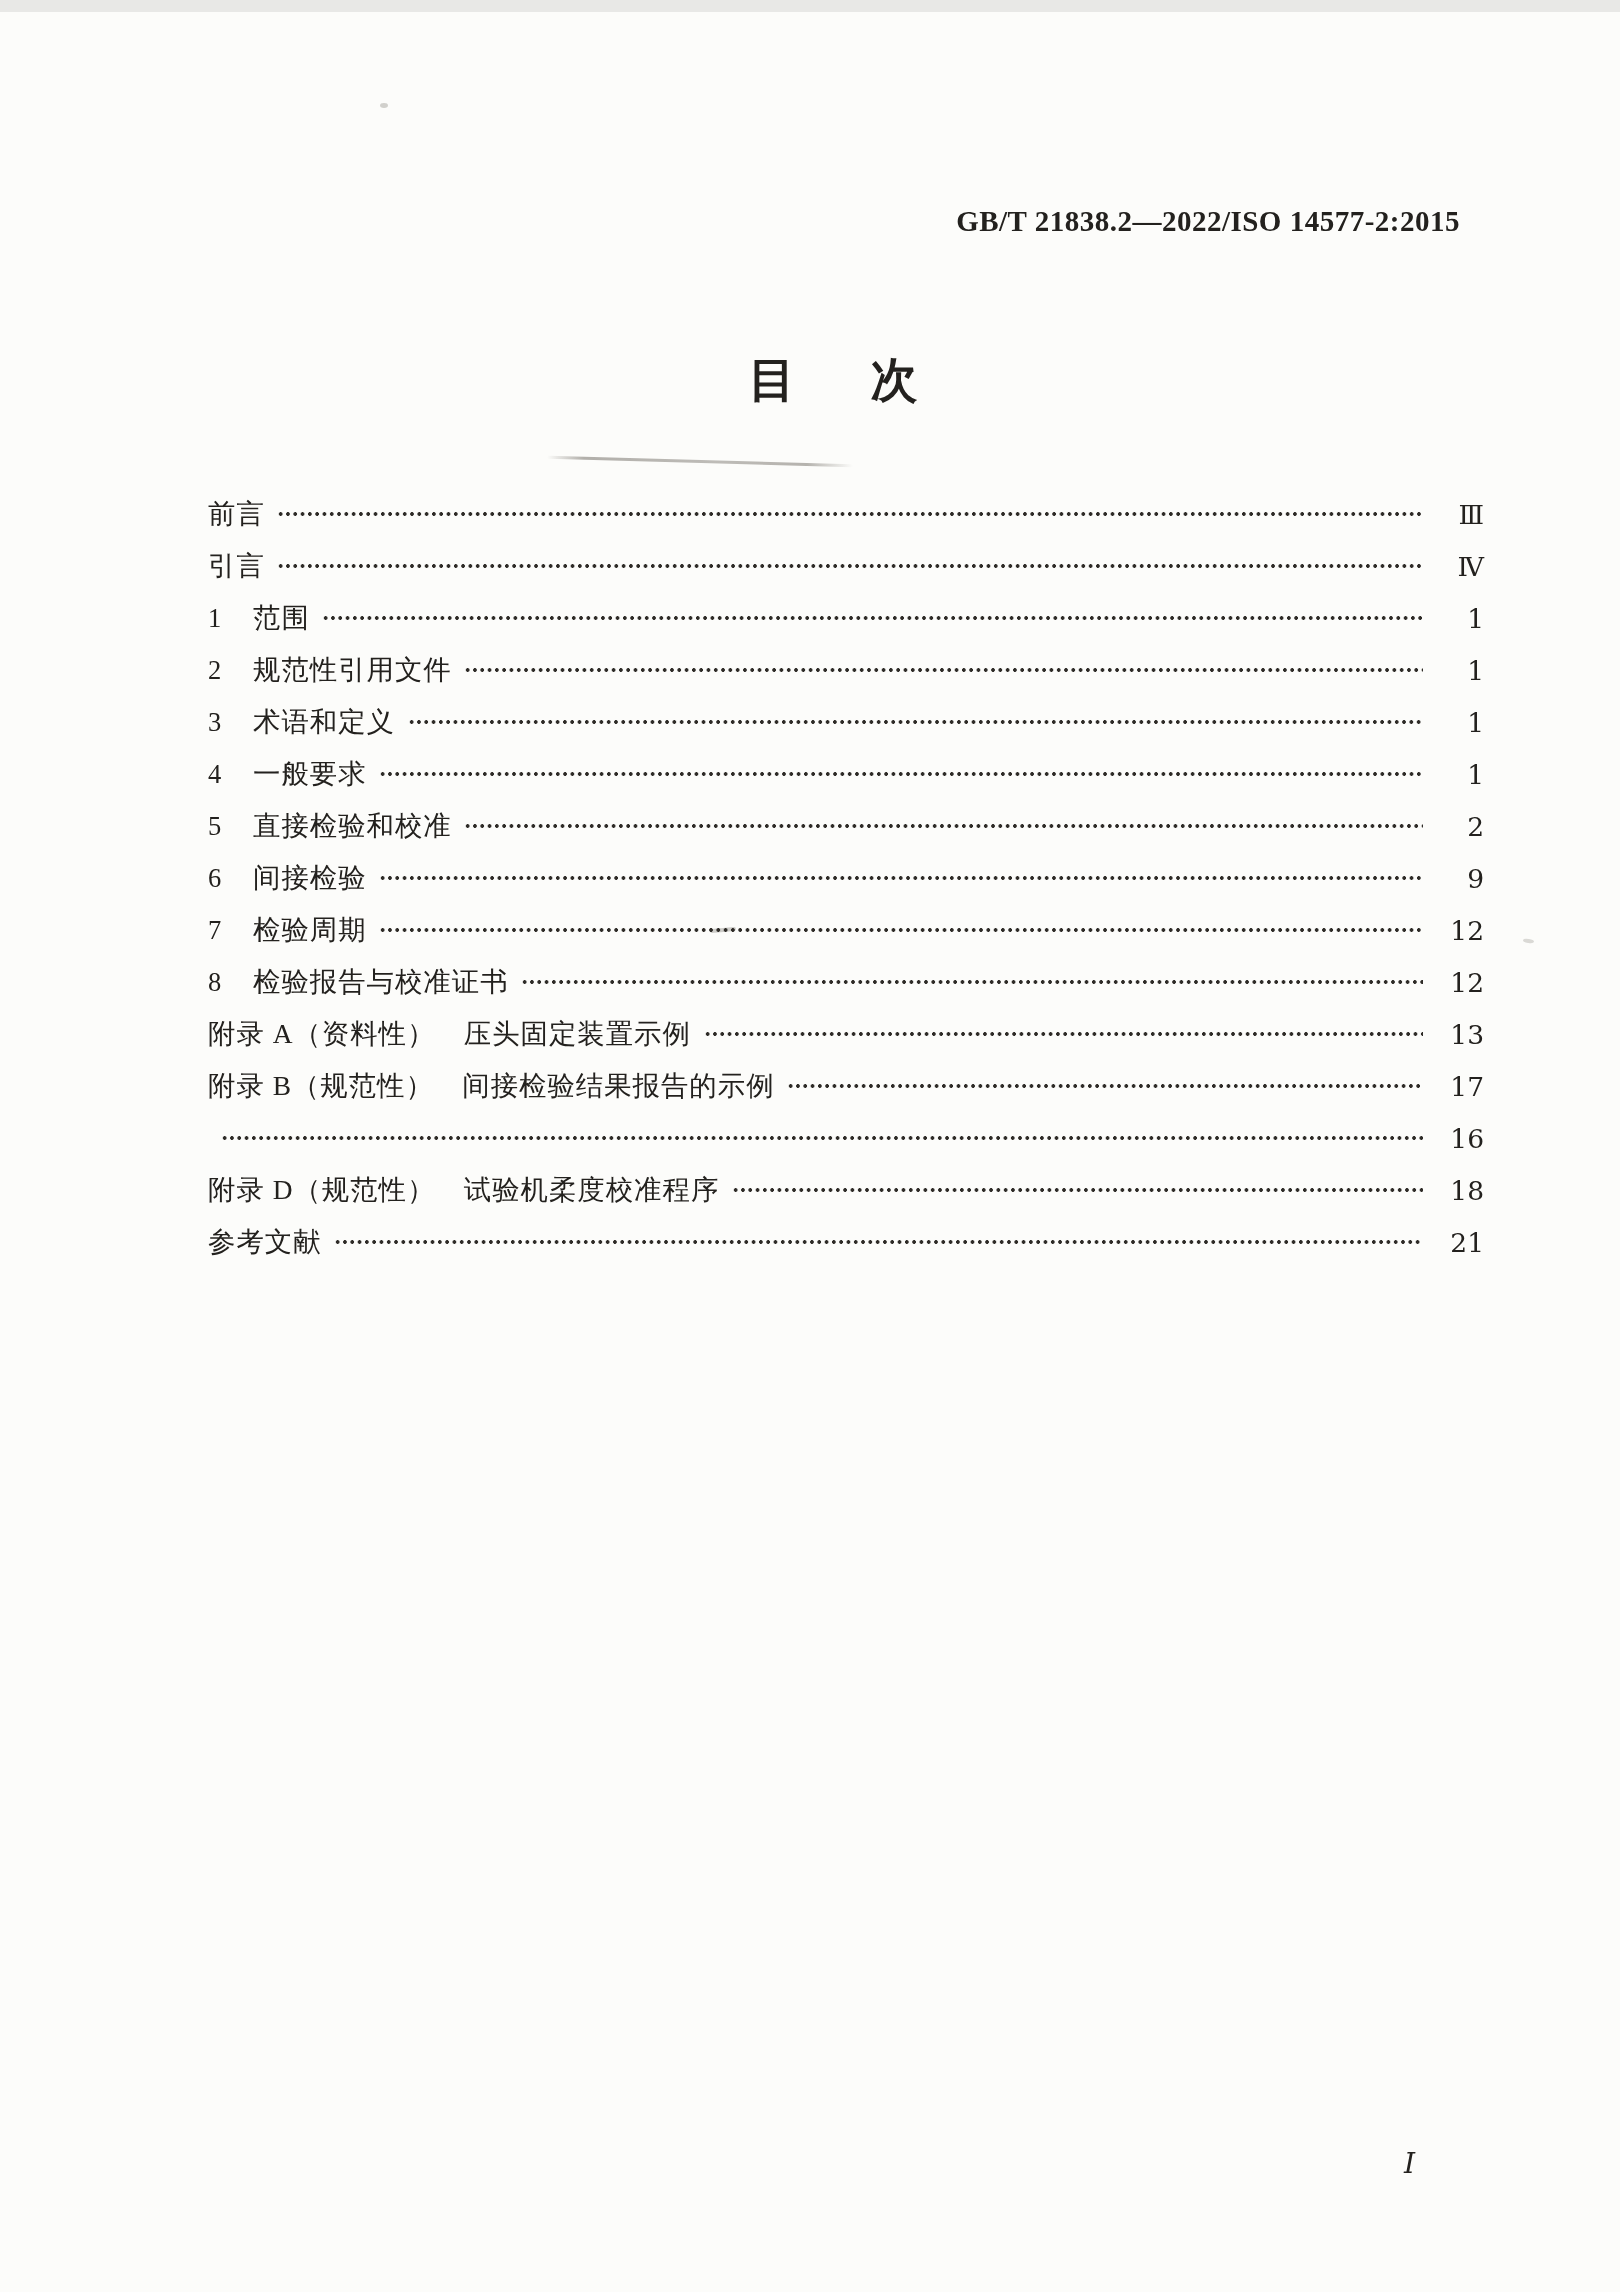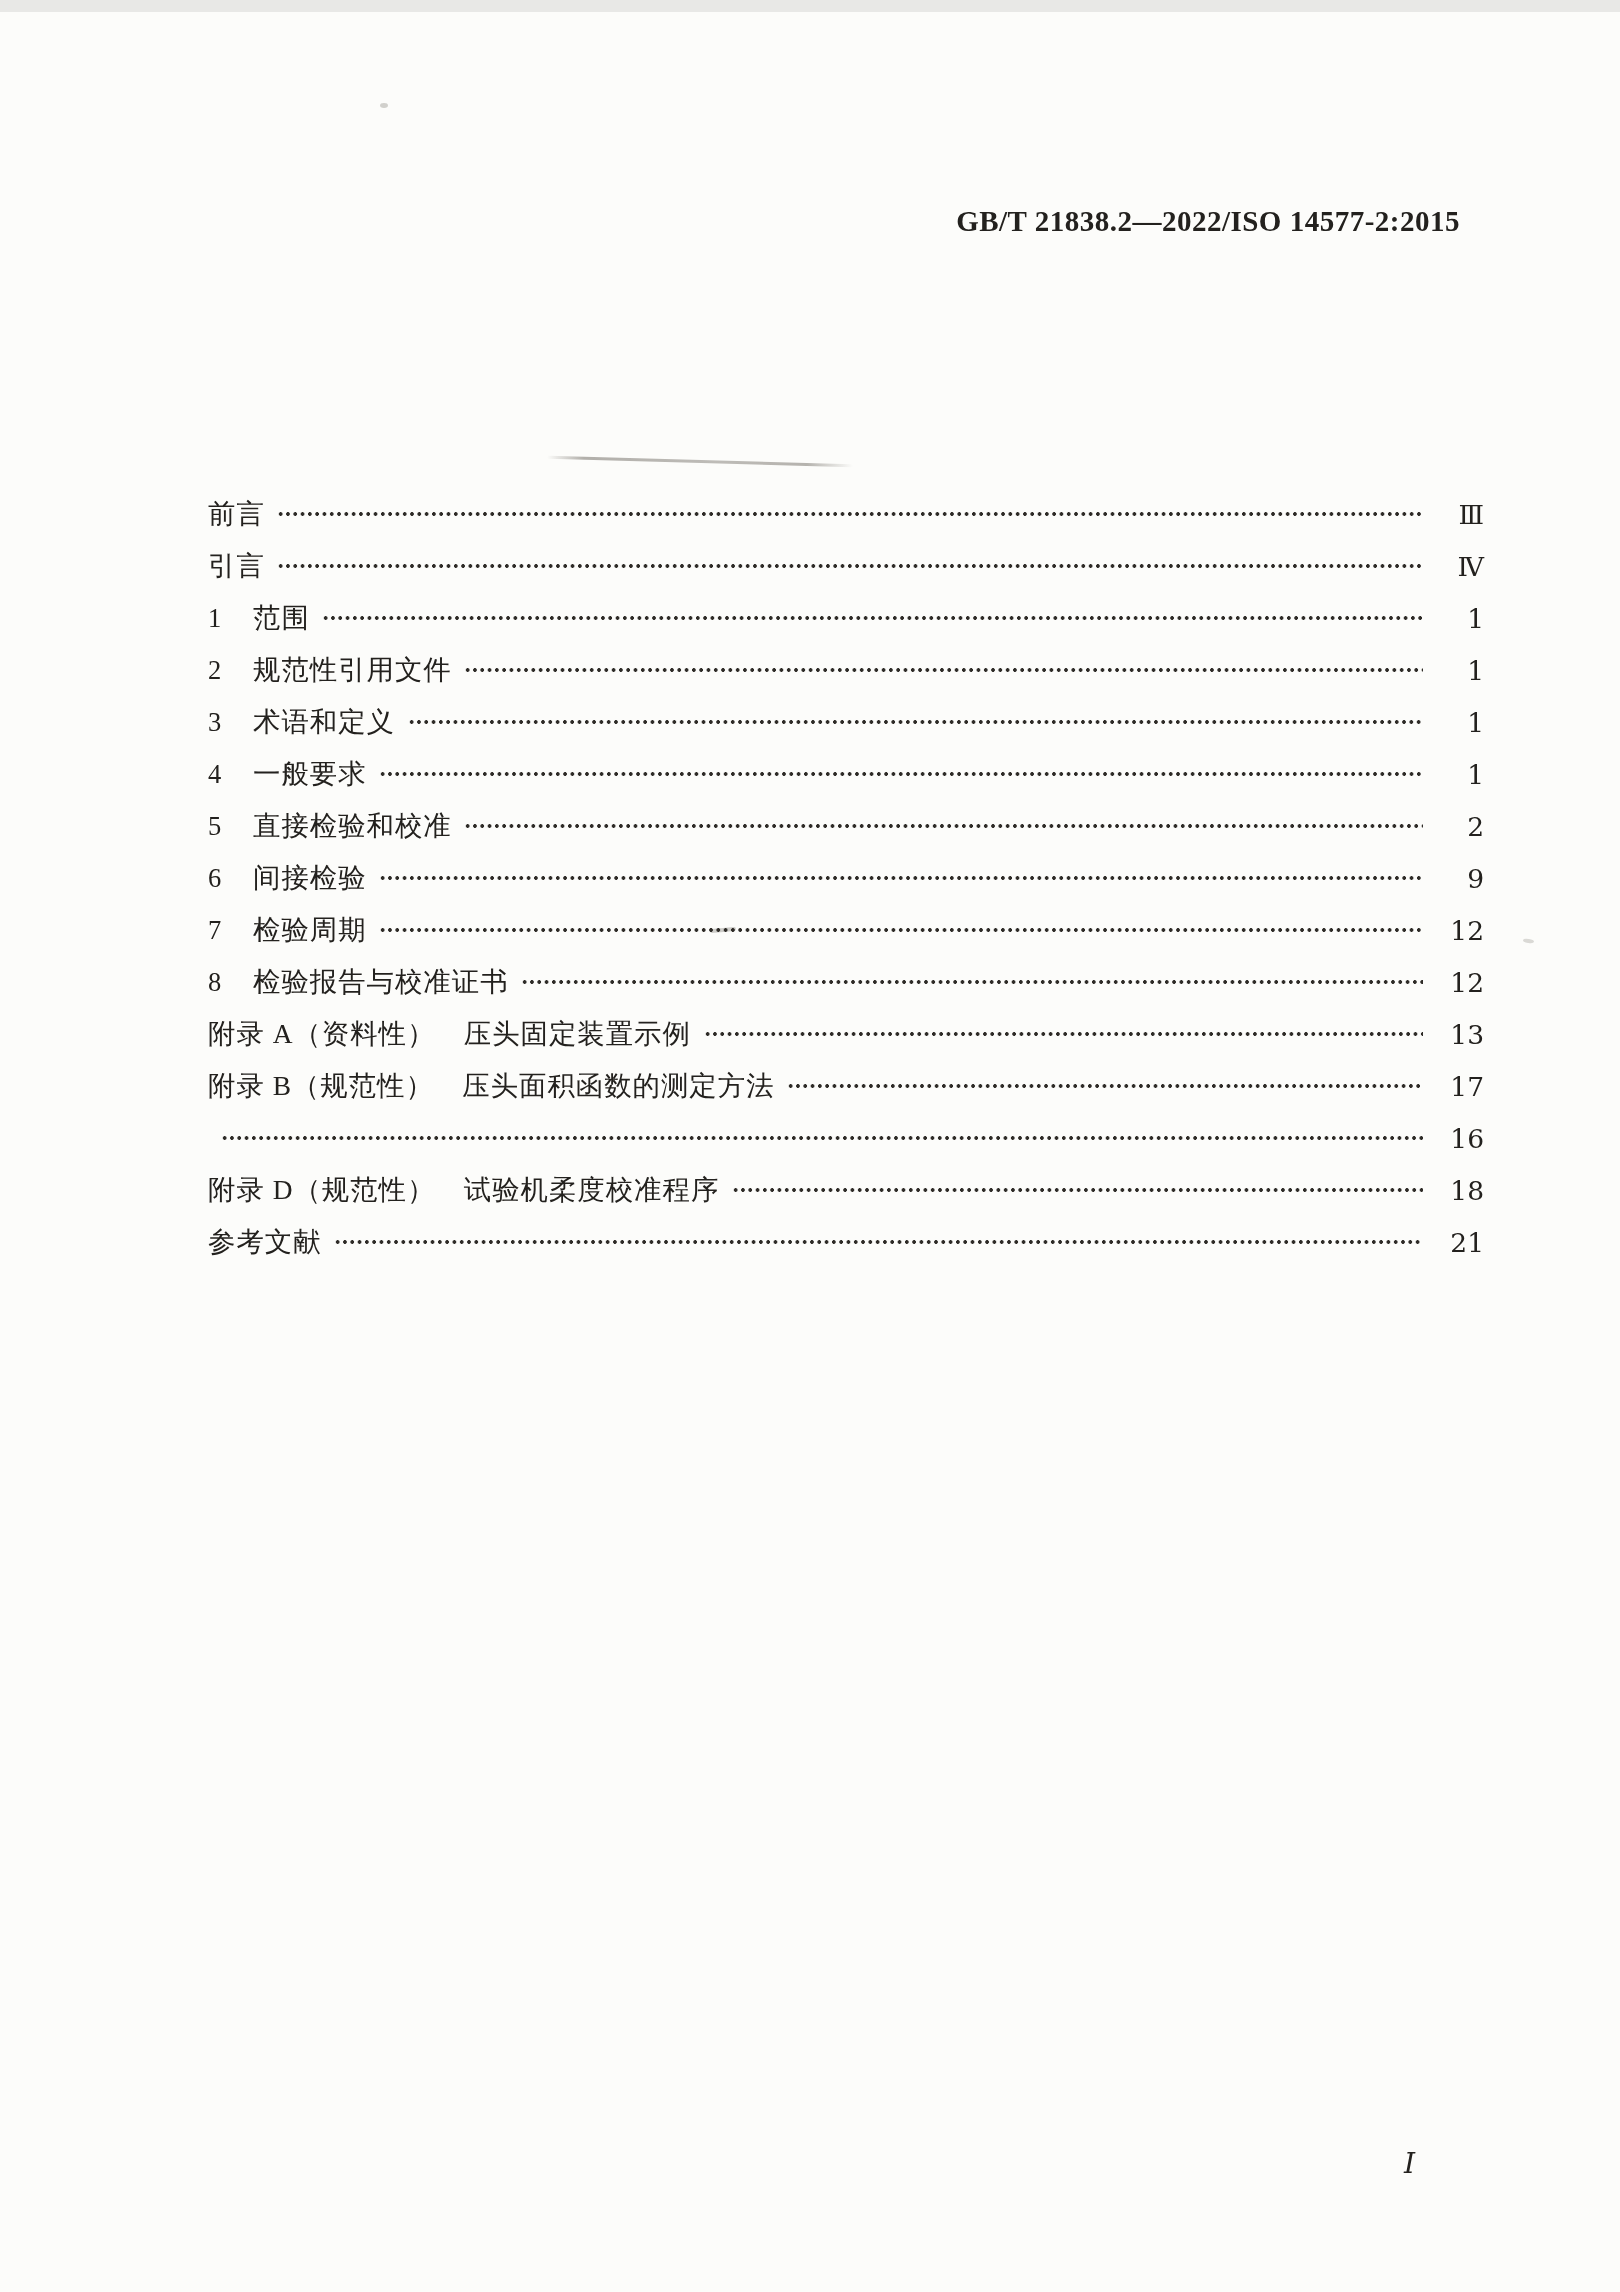--- a/index.html
+++ b/index.html
@@ -105,20 +105,21 @@
     transform:rotate(8deg);
   }
 </style>
 </head>
 <body>
 
 <div class="page">
 
   <div class="std-header">GB/T 21838.2—2022/ISO 14577-2:2015</div>
 
+  <h1 class="toc-title">目次</h1>
 
   <div class="artifact artifact-line"></div>
   <div class="artifact artifact-dash"></div>
   <div class="artifact artifact-speck-a"></div>
   <div class="artifact artifact-speck-b"></div>
 
   <div class="toc">
 
     <div class="toc-row">
       <span class="toc-label">前言</span>
@@ -188,21 +189,21 @@
       <span class="toc-page">12</span>
     </div>
 
     <div class="toc-row">
       <span class="toc-label">附录 A（资料性）　压头固定装置示例</span>
       <span class="leader"></span>
       <span class="toc-page">13</span>
     </div>
 
     <div class="toc-row">
-      <span class="toc-label">附录 B（规范性）　压头面积函数的测定方法</span>
+      <span class="toc-label">附录 B（规范性）　间接检验结果报告的示例</span>
       <span class="leader"></span>
       <span class="toc-page">17</span>
     </div>
 
     <div class="toc-row">
       <span class="leader"></span>
       <span class="toc-page">16</span>
     </div>
 
     <div class="toc-row">

